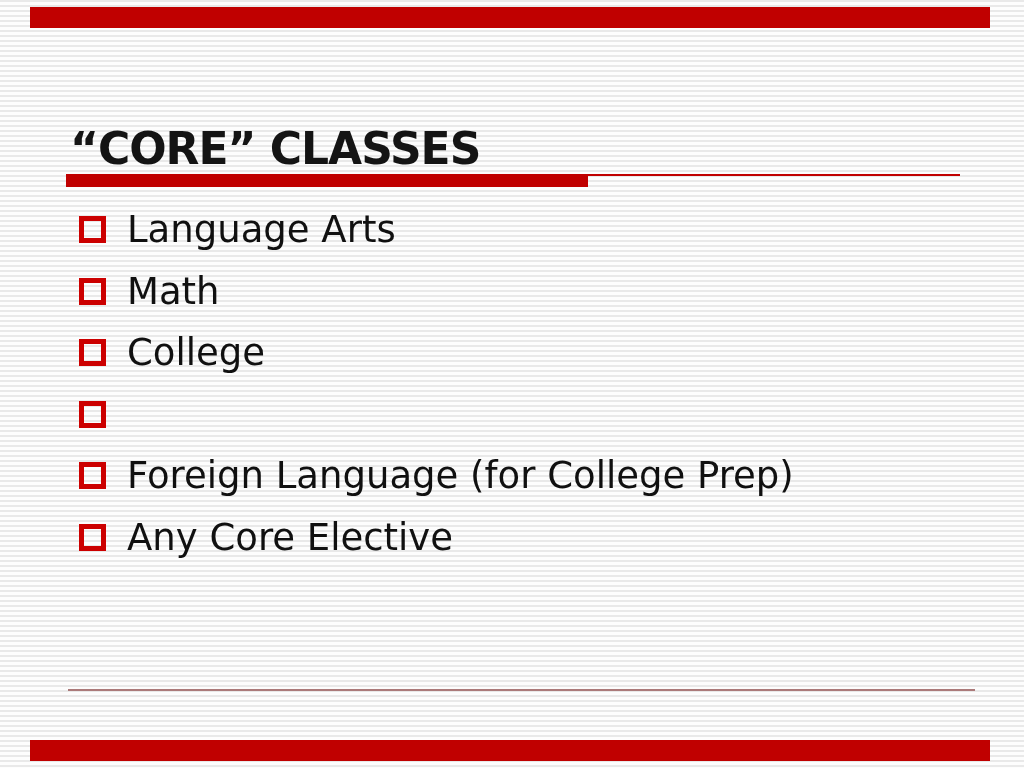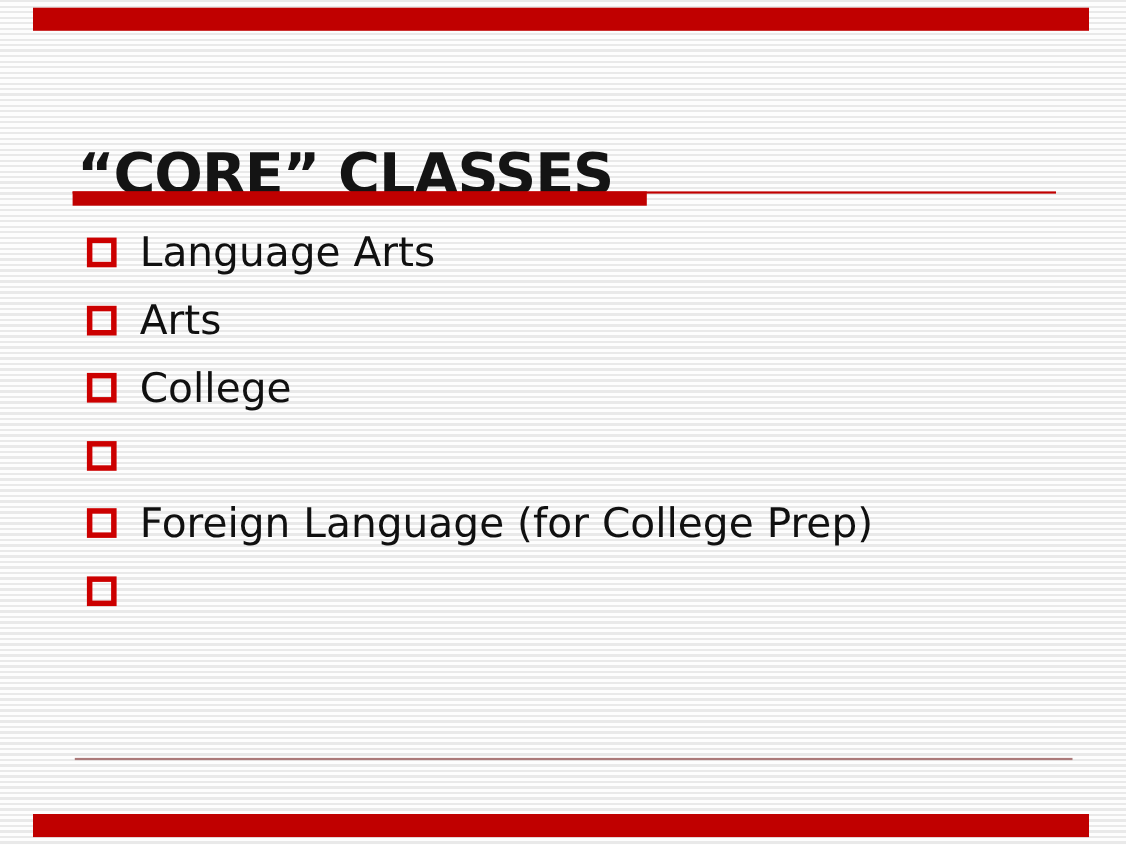--- a/index.html
+++ b/index.html
@@ -34,21 +34,21 @@
     height: 21px;
     background: #c00000;
   }
   .accent-bar.top { top: 7px; }
   .accent-bar.bottom { top: 740px; }
 
   .slide-title {
     position: absolute;
     left: 70px;
     top: 98px;
-    font-size: 52px;
+    font-size: 44px;
     letter-spacing: -1px;
     line-height: 1;
     color: #141414;
     white-space: nowrap;
   }
   .title-rule-thin {
     position: absolute;
     left: 66px;
     top: 174px;
     width: 894px;
@@ -113,35 +113,36 @@
   <div class="title-rule-thin"></div>
   <div class="title-rule-thick"></div>
 
   <ul class="bullet-list">
       <li class="bullet-item">
         <span class="bullet-square"></span>
         <span class="bullet-text">Language Arts</span>
       </li>
       <li class="bullet-item">
         <span class="bullet-square"></span>
-        <span class="bullet-text">Arts</span>
+        <span class="bullet-text">Math</span>
       </li>
       <li class="bullet-item">
         <span class="bullet-square"></span>
         <span class="bullet-text">College</span>
       </li>
       <li class="bullet-item">
         <span class="bullet-square"></span>
       </li>
       <li class="bullet-item">
         <span class="bullet-square"></span>
         <span class="bullet-text">Foreign Language (for College Prep)</span>
       </li>
       <li class="bullet-item">
         <span class="bullet-square"></span>
+        <span class="bullet-text">Any Core Elective</span>
       </li>
     </ul>
 
   <div class="footer-rule"></div>
 
   <div class="accent-bar bottom"></div>
 
 </div>
 
 </body></html>

